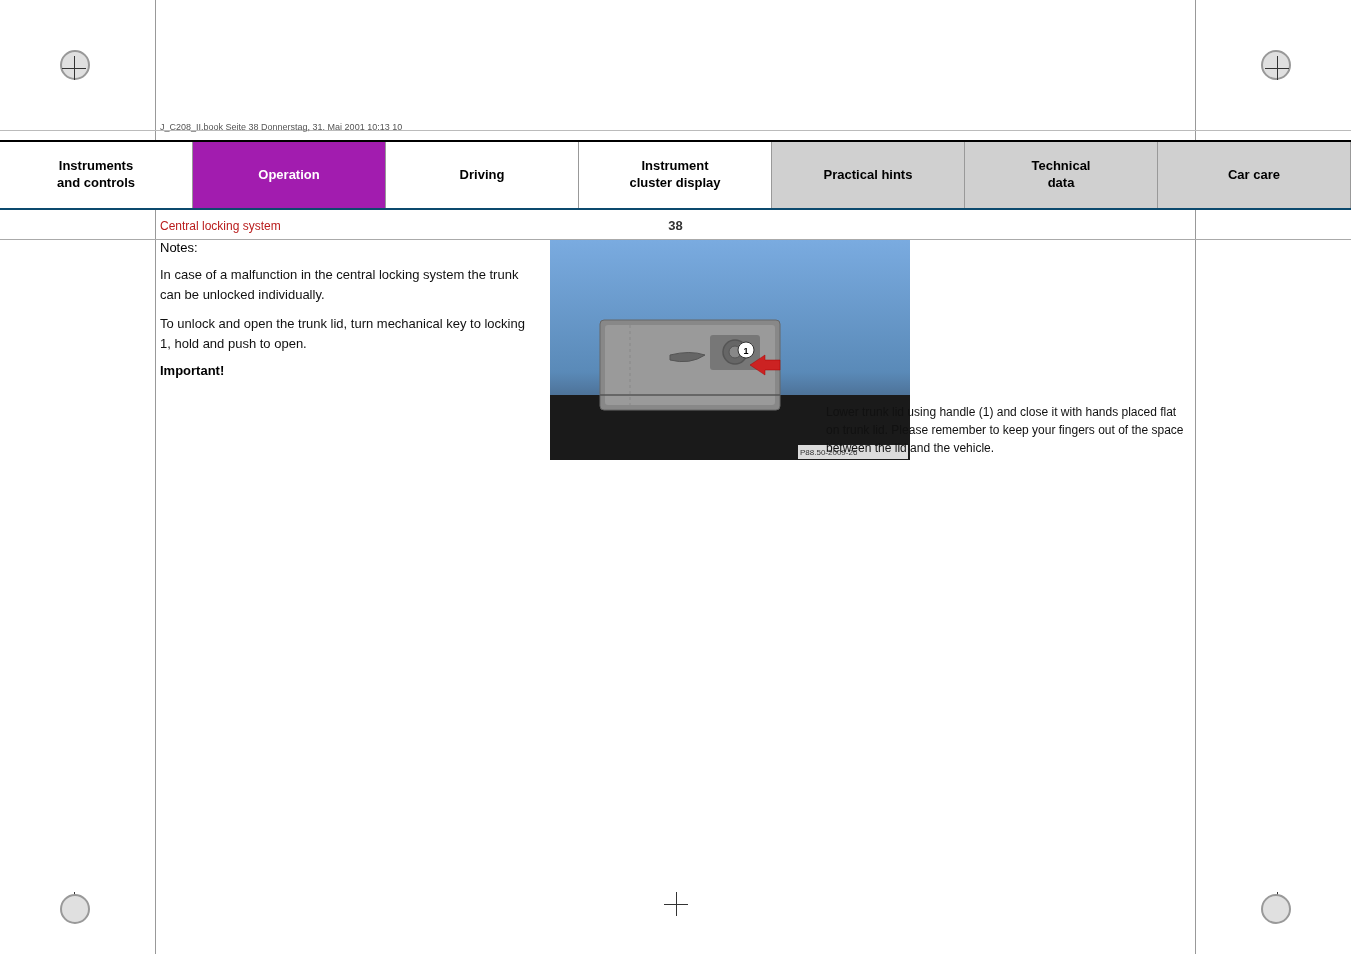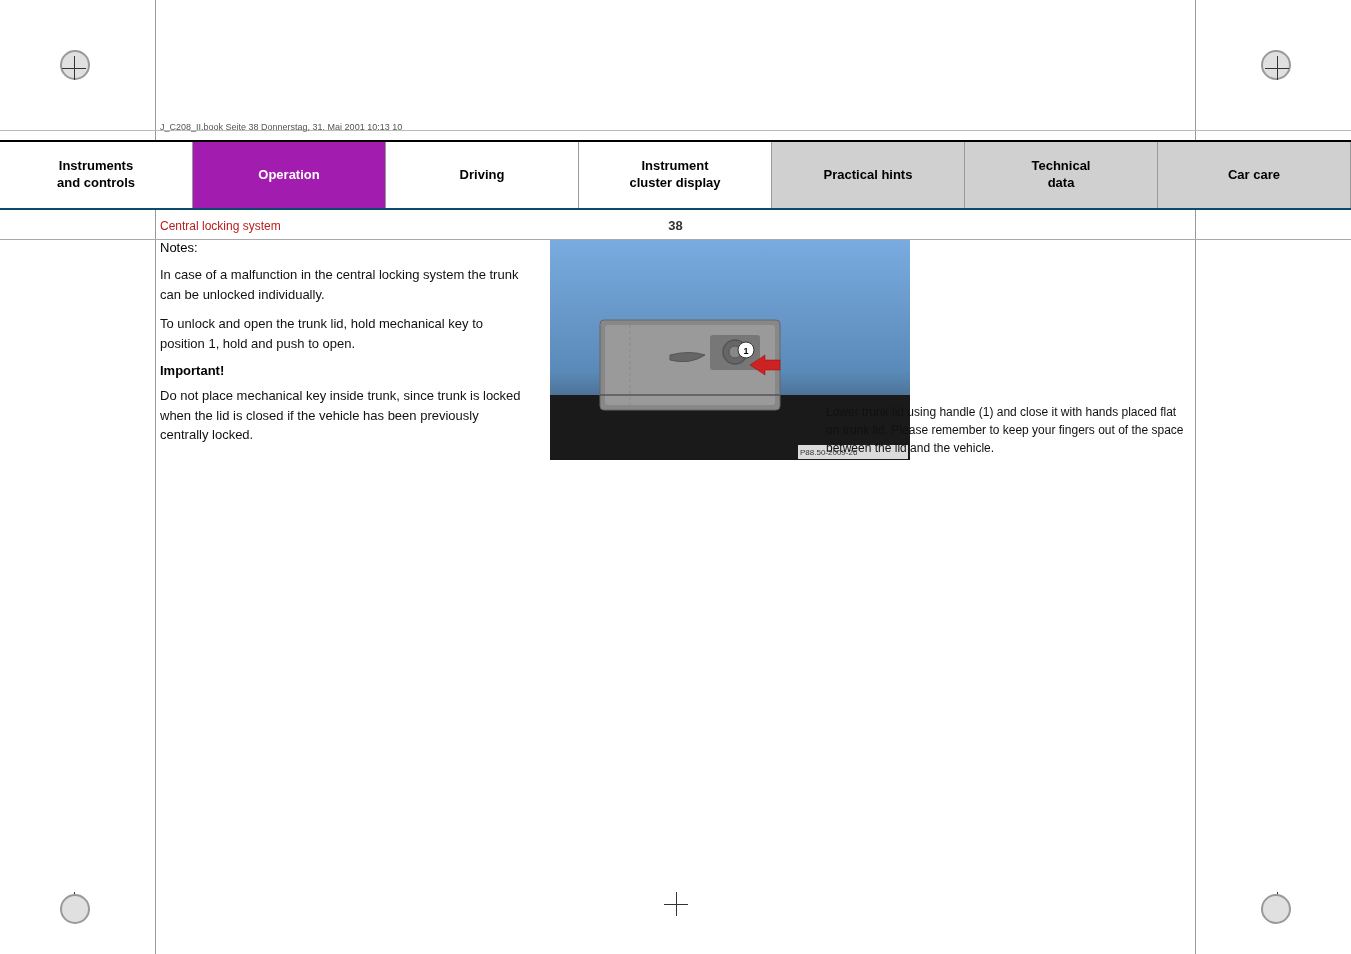--- a/index.html
+++ b/index.html
@@ -241,23 +241,22 @@
 <div class="sub-header">
   <span class="sub-header-title">Central locking system</span>
   <span class="sub-header-page">38</span>
 </div>
 
 <div class="content-area">
 
   <div class="left-column">
     <p class="notes-label">Notes:</p>
     <p class="body-text">In case of a malfunction in the central locking system the trunk can be unlocked individually.</p>
-    <p class="body-text">To unlock and open the trunk lid, hold mechanical key to position 1, hold and push to open.</p>
+    <p class="body-text">To unlock and open the trunk lid, turn mechanical key to locking 1, hold and push to open.</p>
     <p class="important-label">Important!</p>
-    <p class="body-text">Do not place mechanical key inside trunk, since trunk is locked when the lid is closed if the vehicle has been previously centrally locked.</p>
   </div>
 
   <div class="right-column">
     <div class="trunk-image">
       
       <svg class="trunk-svg" viewBox="0 0 360 220" xmlns="http://www.w3.org/2000/svg">
 
         <defs>
           <linearGradient id="skyGrad" x1="0%" y1="0%" x2="0%" y2="100%">
             <stop offset="0%" style="stop-color:#7aabe0;stop-opacity:1"></stop>

